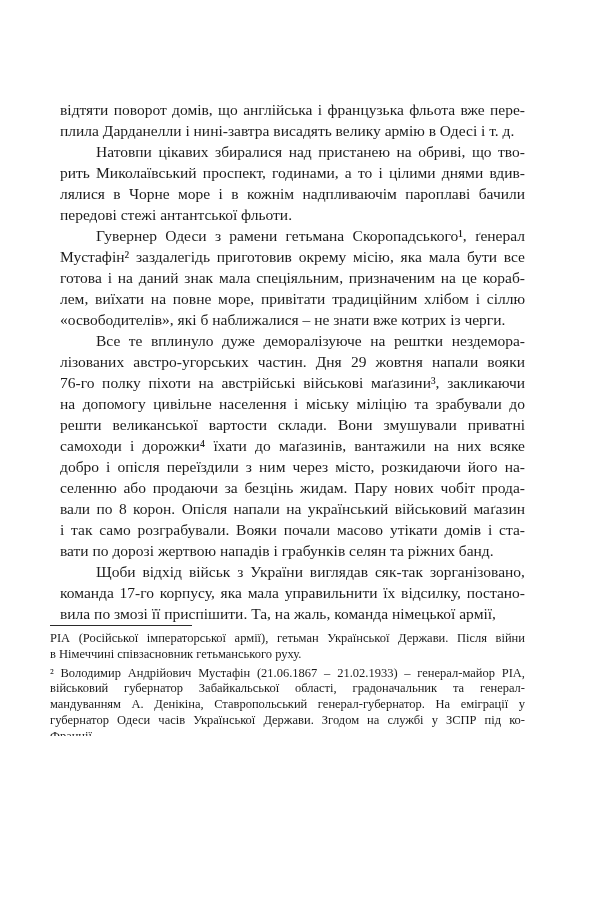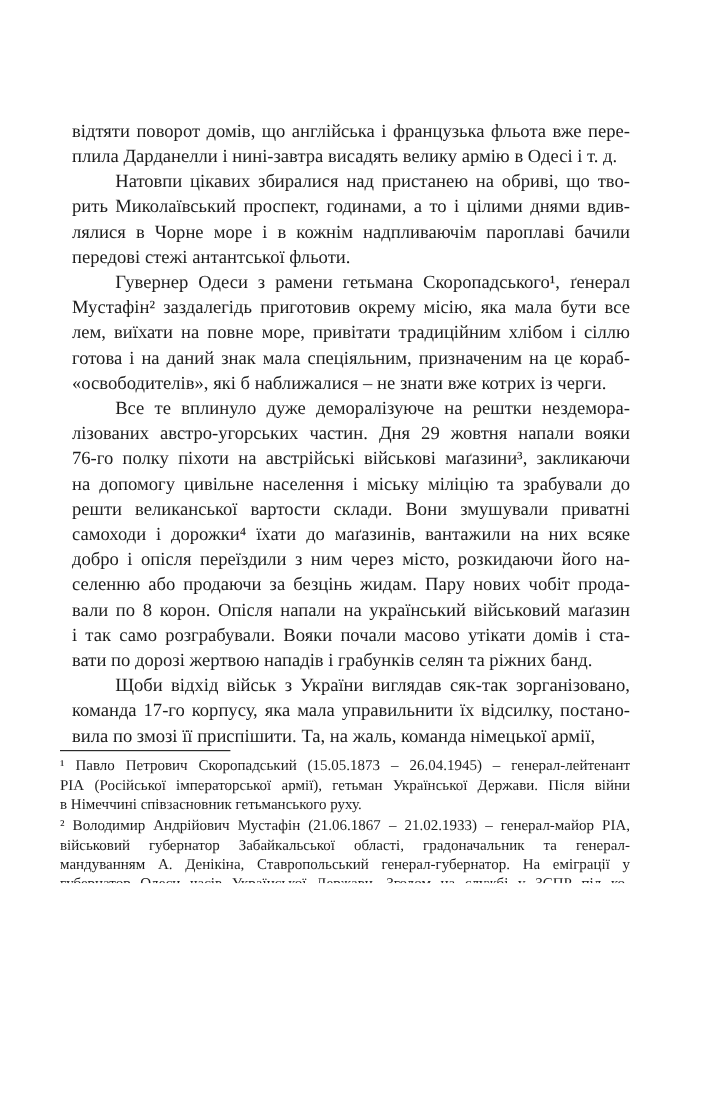--- a/index.html
+++ b/index.html
@@ -78,42 +78,41 @@
 <div class="page">
   <div class="body-text">
       <div class="line">відтяти поворот домів, що англійська і французька фльота вже пере-</div>
       <div class="line para-end">плила Дарданелли і нині-завтра висадять велику армію в Одесі і т. д.</div>
       <div class="line indent">Натовпи цікавих збиралися над пристанею на обриві, що тво-</div>
       <div class="line">рить Миколаївський проспект, годинами, а то і цілими днями вдив-</div>
       <div class="line">лялися в Чорне море і в кожнім надпливаючім пароплаві бачили</div>
       <div class="line para-end">передові стежі антантської фльоти.</div>
       <div class="line indent">Гувернер Одеси з рамени гетьмана Скоропадського¹, ґенерал</div>
       <div class="line">Мустафін² заздалегідь приготовив окрему місію, яка мала бути все</div>
+      <div class="line">готова і на даний знак мала спеціяльним, призначеним на це кораб-</div>
       <div class="line">лем, виїхати на повне море, привітати традиційним хлібом і сіллю</div>
-      <div class="line">готова і на даний знак мала спеціяльним, призначеним на це кораб-</div>
       <div class="line para-end">«освободителів», які б наближалися – не знати вже котрих із черги.</div>
       <div class="line indent">Все те вплинуло дуже деморалізуюче на рештки нездемора-</div>
       <div class="line">лізованих австро-угорських частин. Дня 29 жовтня напали вояки</div>
       <div class="line">76-го полку піхоти на австрійські військові маґазини³, закликаючи</div>
       <div class="line">на допомогу цивільне населення і міську міліцію та зрабували до</div>
       <div class="line">решти великанської вартости склади. Вони змушували приватні</div>
       <div class="line">самоходи і дорожки⁴ їхати до маґазинів, вантажили на них всяке</div>
       <div class="line">добро і опісля переїздили з ним через місто, розкидаючи його на-</div>
       <div class="line">селенню або продаючи за безцінь жидам. Пару нових чобіт прода-</div>
       <div class="line">вали по 8 корон. Опісля напали на український військовий маґазин</div>
       <div class="line">і так само розграбували. Вояки почали масово утікати домів і ста-</div>
       <div class="line para-end">вати по дорозі жертвою нападів і грабунків селян та ріжних банд.</div>
       <div class="line indent">Щоби відхід військ з України виглядав сяк-так зорганізовано,</div>
       <div class="line">команда 17-го корпусу, яка мала управильнити їх відсилку, постано-</div>
       <div class="line para-end">вила по змозі її приспішити. Та, на жаль, команда німецької армії,</div>
     </div>
   <div class="fn-rule"></div>
   <div class="footnotes">
       <div class="fn-item">
-        <div class="line">¹ Павло Петрович Скоропадський (15.05.1873 – 26.04.1945) – генерал-лейтенант</div>
         <div class="line">РІА (Російської імператорської армії), гетьман Української Держави. Після війни</div>
         <div class="line para-end">в Німеччині співзасновник гетьманського руху.</div>
       </div>
       <div class="fn-item">
         <div class="line">² Володимир Андрійович Мустафін (21.06.1867 – 21.02.1933) – генерал-майор РІА,</div>
         <div class="line">військовий губернатор Забайкальської області, градоначальник та генерал-</div>
         <div class="line">мандуванням А. Денікіна, Ставропольський генерал-губернатор. На еміграції у</div>
         <div class="line">губернатор Одеси часів Української Держави. Згодом на службі у ЗСПР під ко-</div>
         <div class="line para-end">Франції.</div>
       </div>

